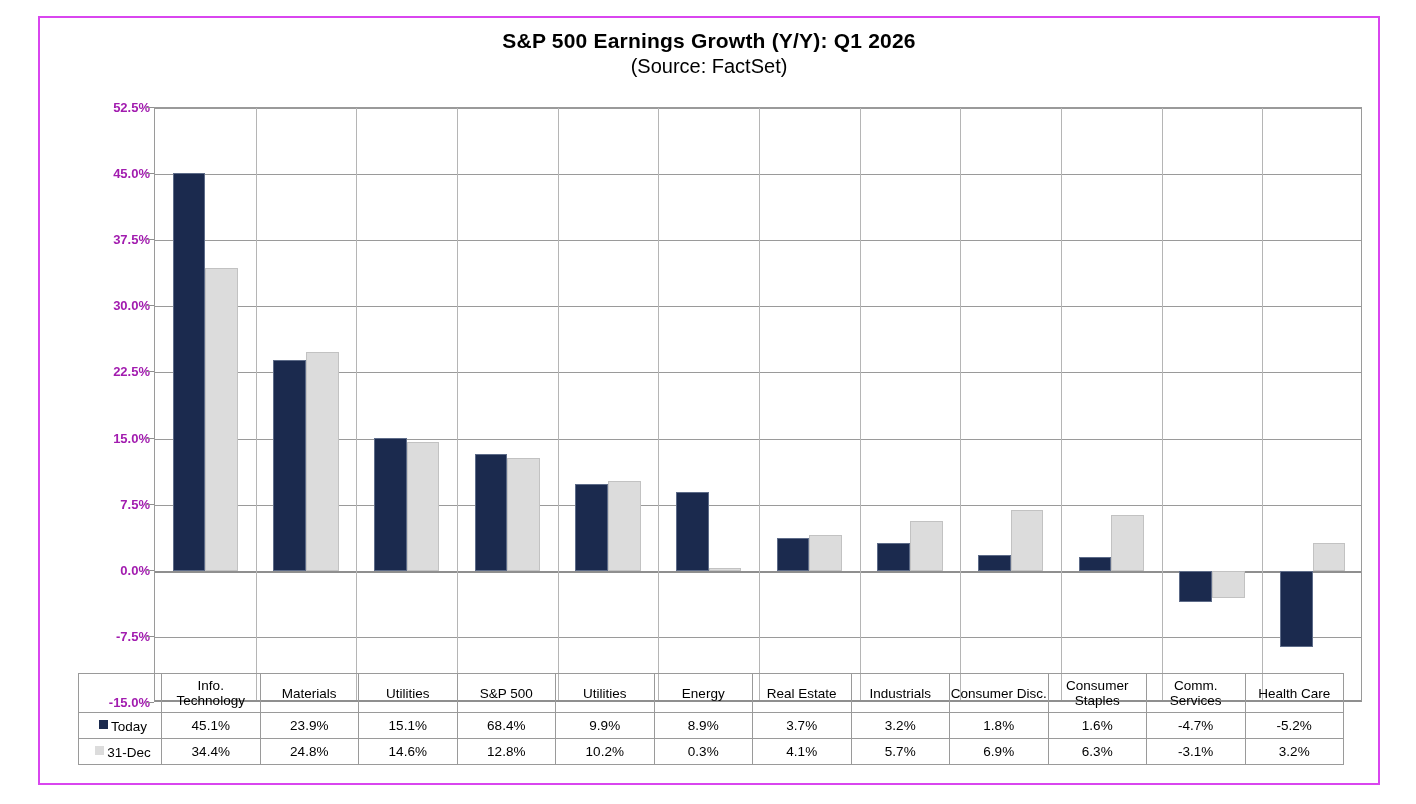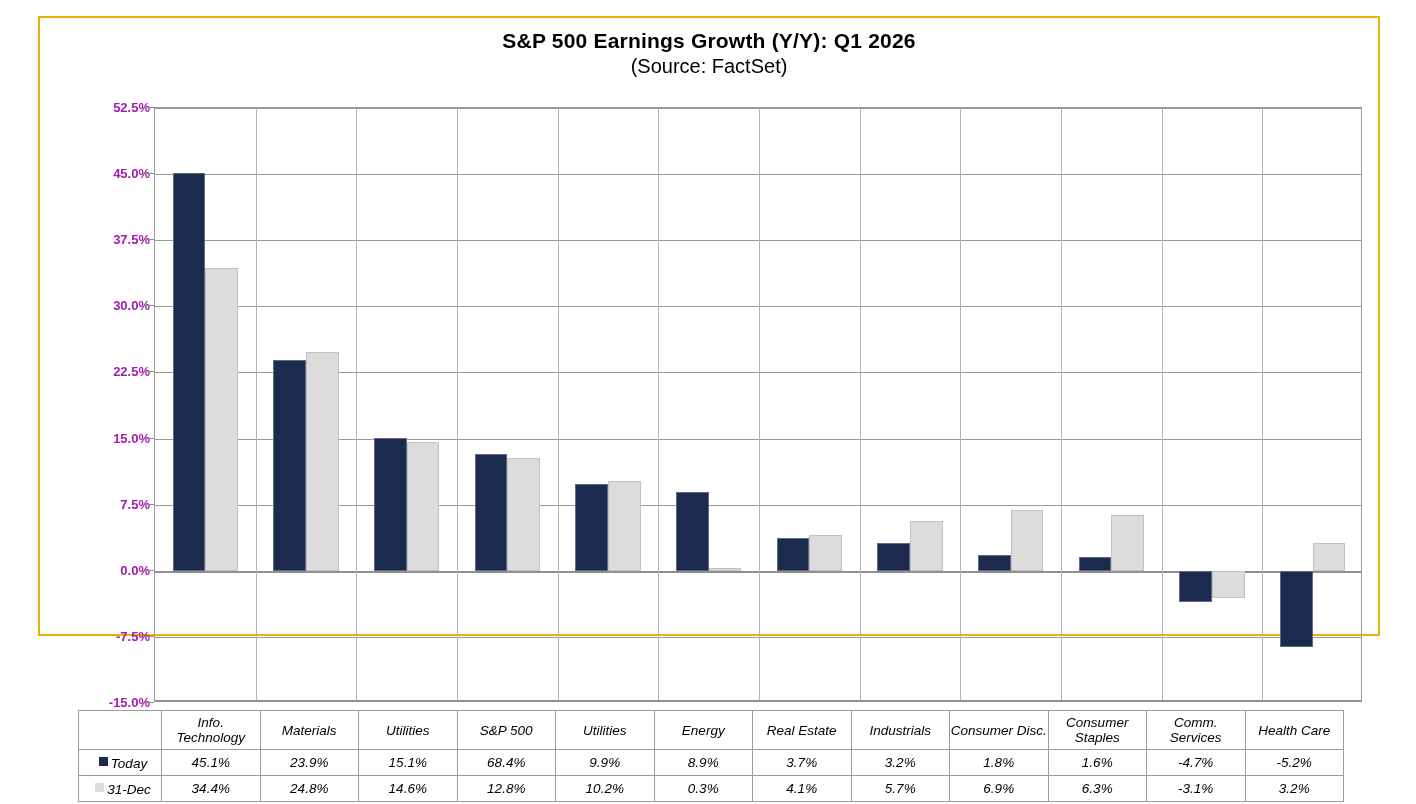--- a/index.html
+++ b/index.html
@@ -12,22 +12,22 @@
     height: 804px;
     font-family: "Liberation Sans", sans-serif;
     overflow: hidden;
   }
 
   #chart-frame {
     position: absolute;
     left: 38px;
     top: 16px;
     width: 1342px;
-    height: 620px;
-    border: 2px solid #eab308;
+    height: 769px;
+    border: 2px solid #d946ef;
     box-sizing: border-box;
     background: #ffffff;
   }
 
   
   #title-block {
     position: absolute;
     left: 0;
     top: 10px;
     width: 100%;
@@ -124,26 +124,25 @@
   }
   .bar.prev {
     background: #dcdcdc;
     border: 1px solid #c2c2c2;
   }
 
   
   #data-table {
     position: absolute;
     left: 38px;   
-    top: 692px;   
+    top: 655px;   
     width: 1246px;
     border-collapse: collapse;
     table-layout: fixed;
     font-size: 13px;
-    font-style: italic;
   }
   #data-table td, #data-table th {
     border: 1px solid #9a9a9a;
     text-align: center;
     color: #000000;
     font-weight: normal;
     padding: 0;
   }
   #data-table thead th {
     height: 38px;

